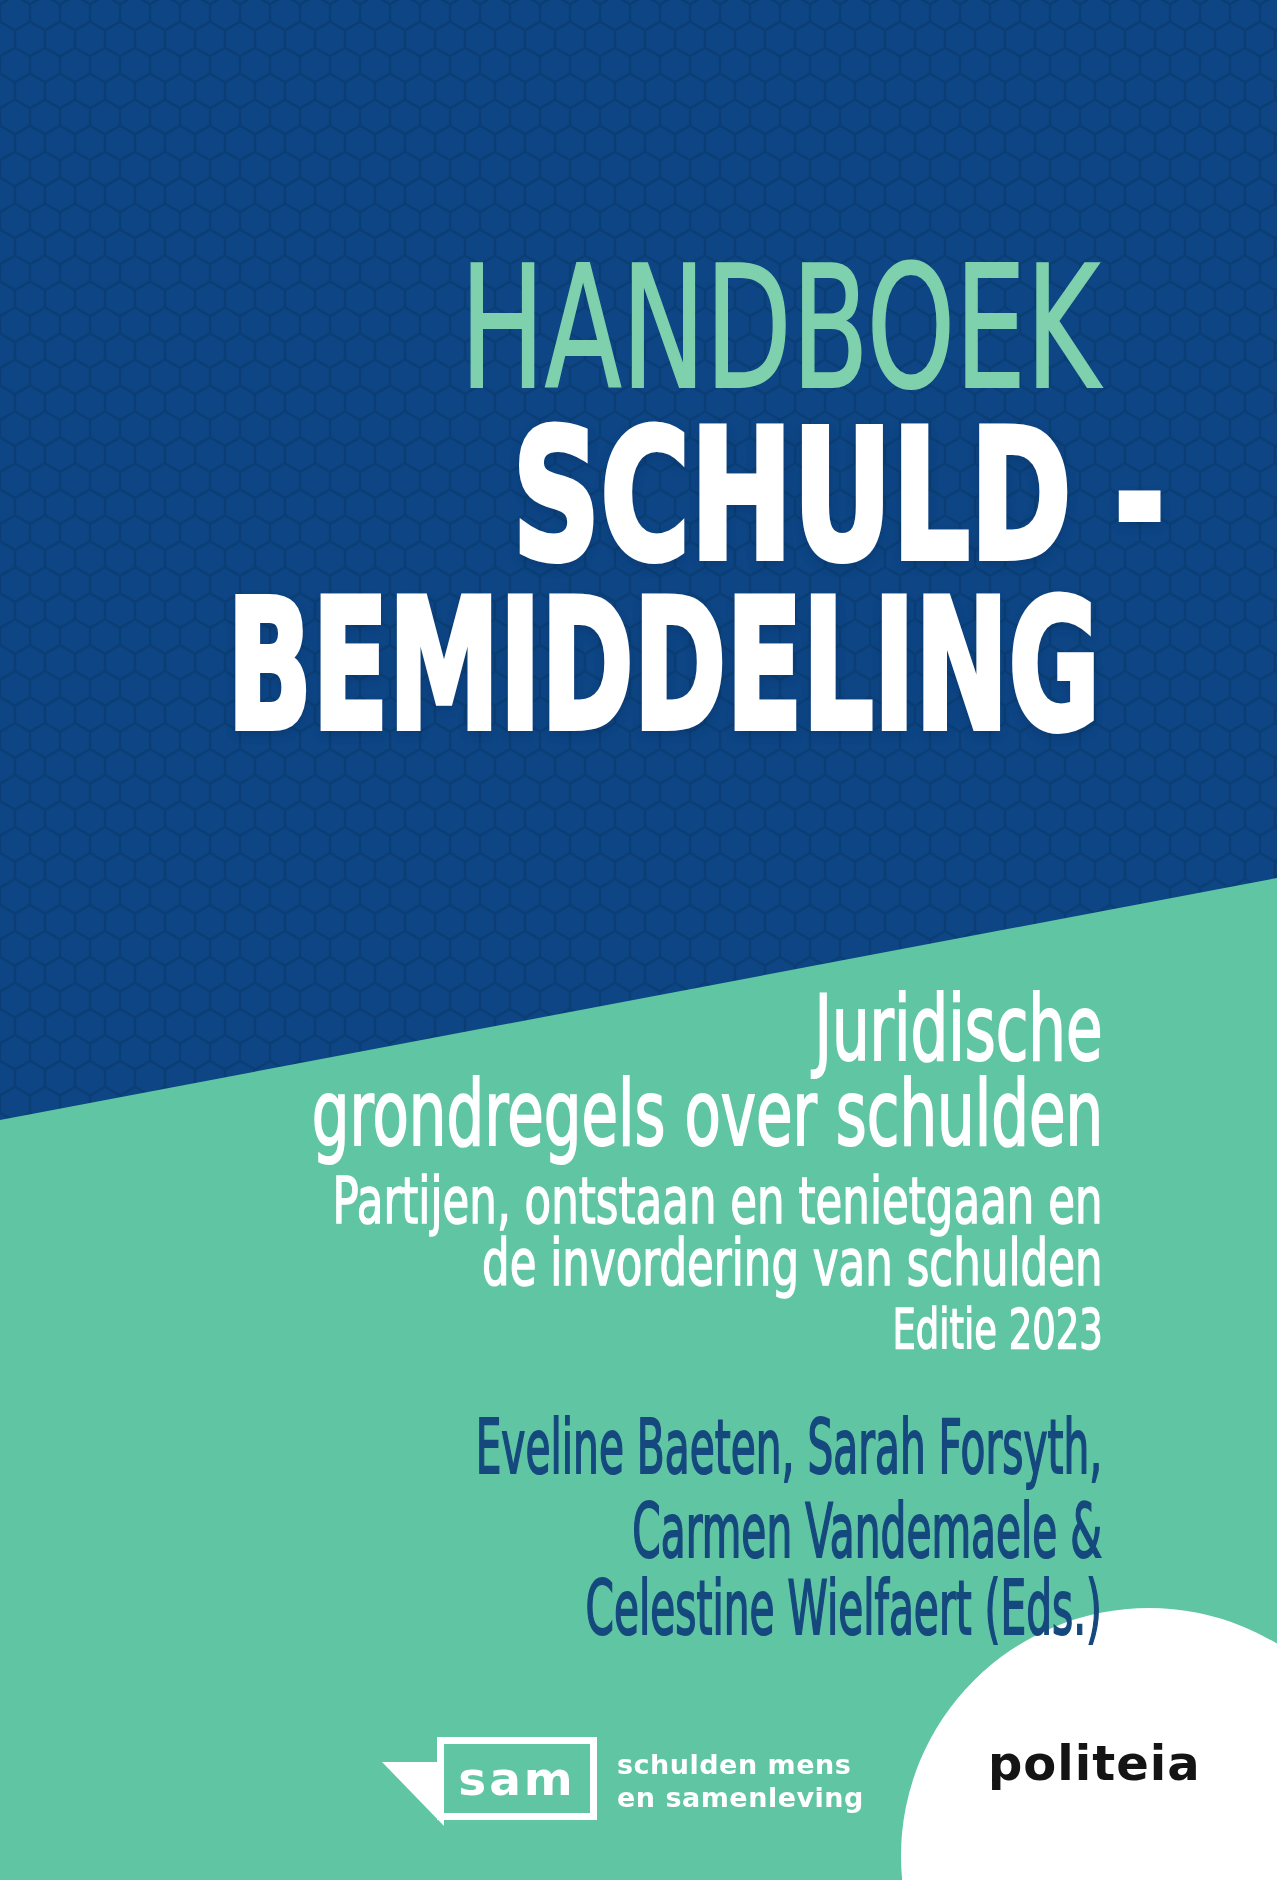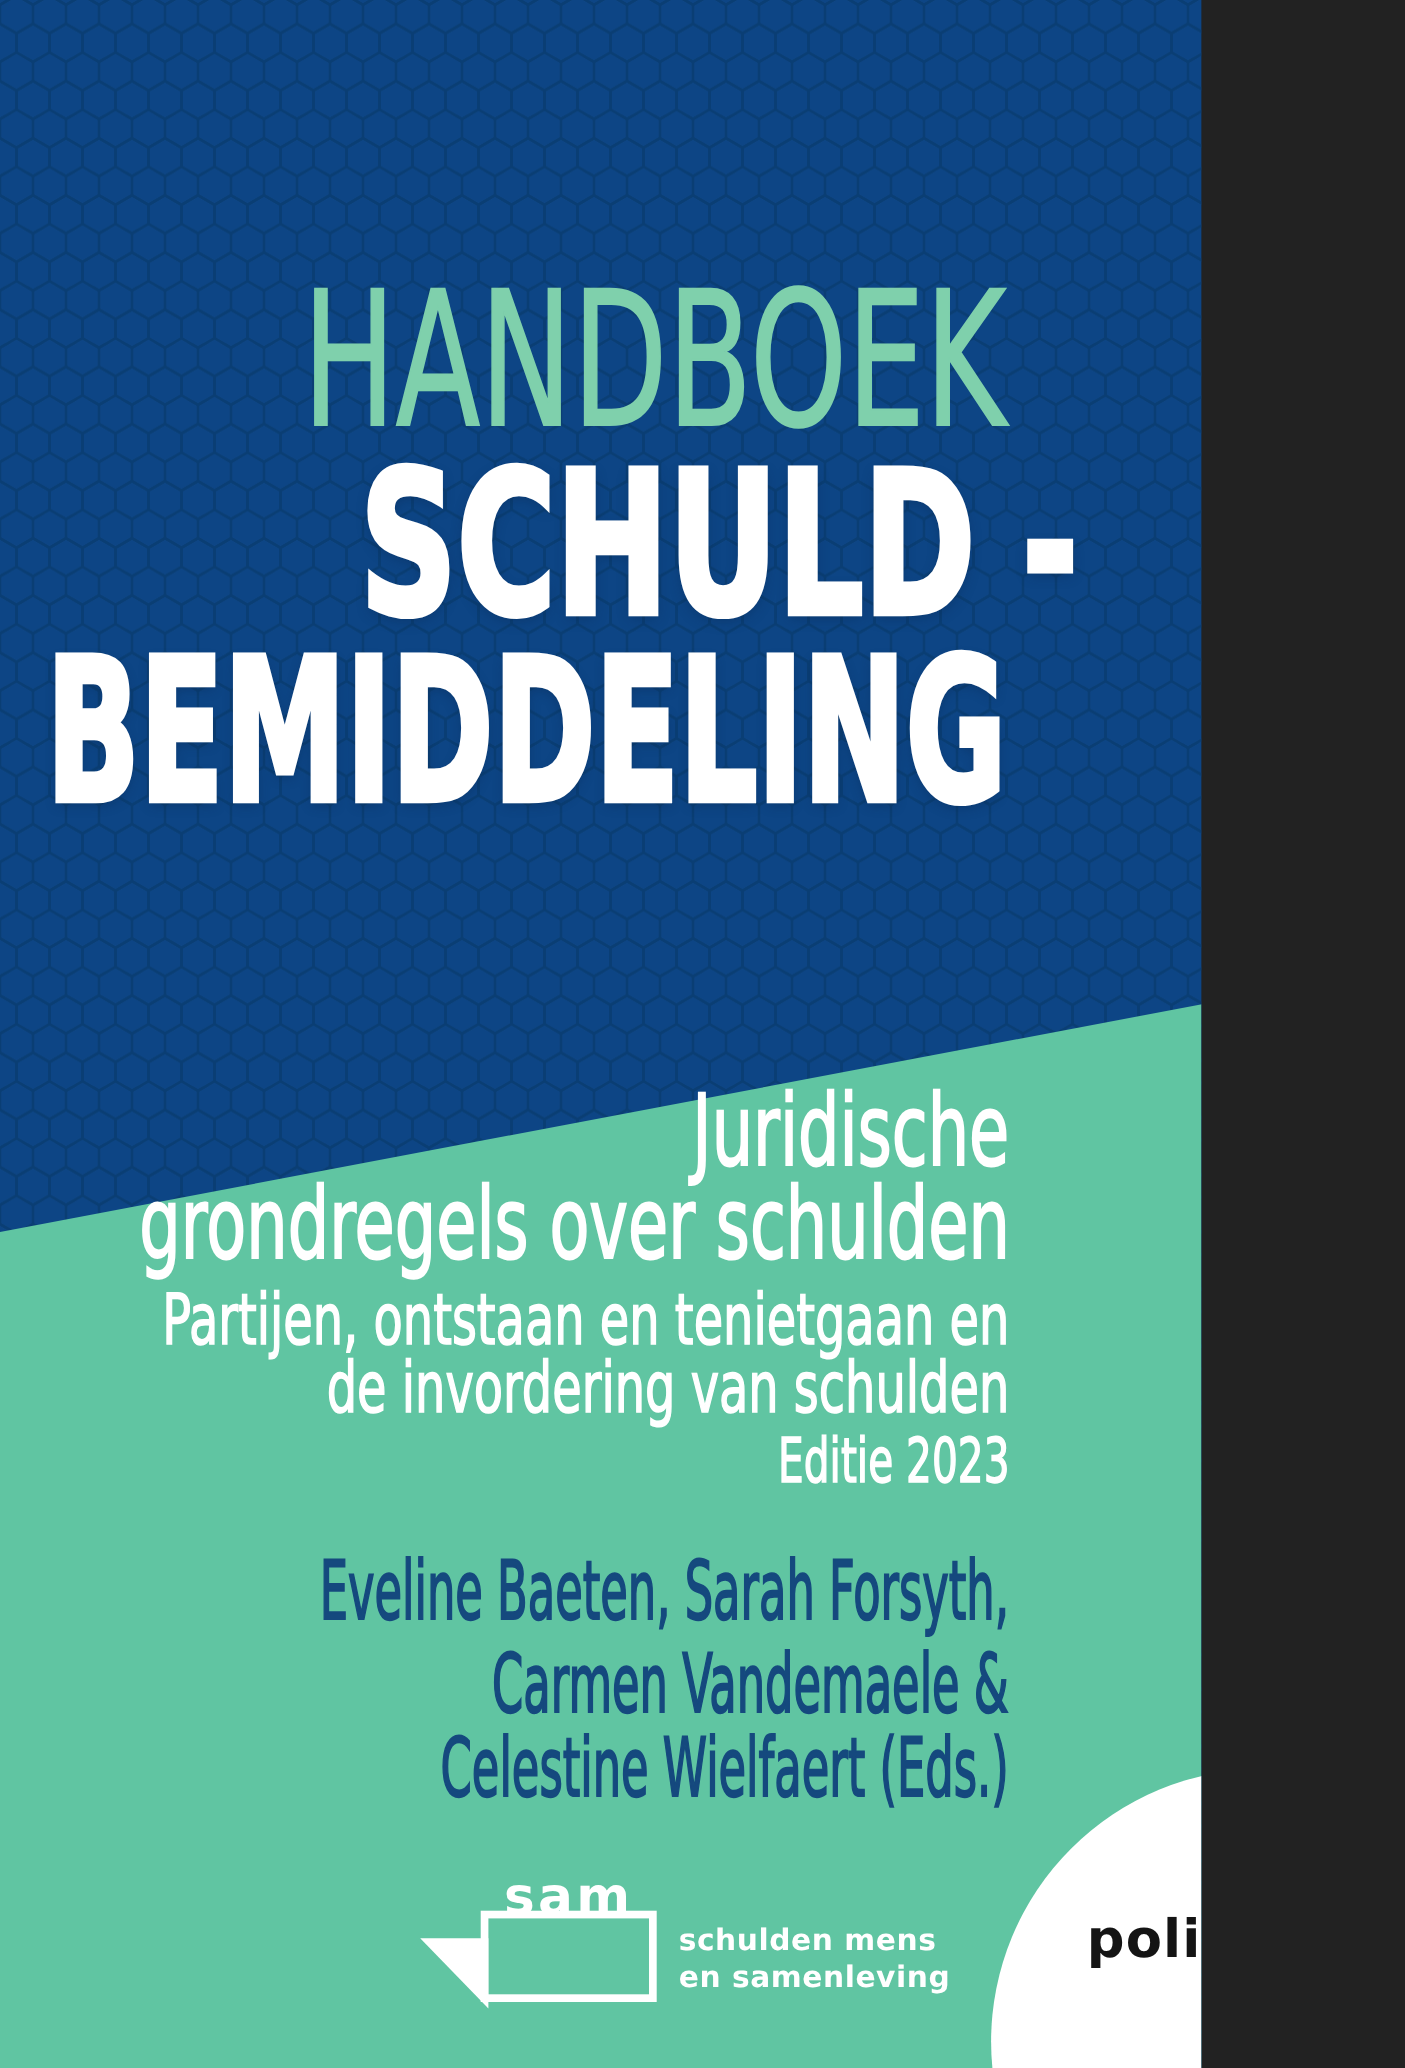--- a/index.html
+++ b/index.html
@@ -1,22 +1,21 @@
 <!DOCTYPE html>
 <html><head>
 <meta charset="utf-8">
 <style>
   html,body{margin:0;padding:0;background:#222;}
   #cover{
     position:relative;
-    width:1068px;height:1880px;
+    width:1277px;height:1880px;
     overflow:hidden;
     background:#0d4585;
     font-family:"DejaVu Sans", sans-serif;
-    padding-left:24px;
   }
   #hexsvg{position:absolute;left:0;top:0;z-index:0;display:block;}
   #green-wedge{
     position:absolute;left:0;top:0;width:1277px;height:1880px;z-index:1;
     background:#60c5a2;
     clip-path:polygon(0 1120px,1277px 878px,1277px 1880px,0 1880px);
   }
   #publisher-circle{
     position:absolute;left:901px;top:1608px;width:496px;height:496px;
     border-radius:50%;background:#ffffff;z-index:2;
@@ -49,21 +48,21 @@
   .g5{top:1301px;right:174px;font-size:56px;color:#fff;-webkit-text-stroke:1.5px #fff;transform:scaleX(.66);}
   .a1,.a2,.a3{
     right:175px;font-size:74px;color:#15497e;
     -webkit-text-stroke:2px #15497e;transform:scaleX(.55);
   }
   .a1{top:1410px;}
   .a2{top:1494px;}
   .a3{top:1571px;}
   #sam-svg{position:absolute;left:375px;top:1730px;z-index:3;display:block;}
   #sam-label{
-    position:absolute;left:437px;top:1683px;width:160px;height:83px;z-index:4;
+    position:absolute;left:437px;top:1737px;width:160px;height:83px;z-index:4;
     display:flex;align-items:center;justify-content:center;
     font-size:47px;font-weight:bold;color:#ffffff;letter-spacing:3px;
   }
   #sam-tagline{
     position:absolute;left:617px;top:1748px;z-index:3;
     font-size:27px;font-weight:bold;color:#ffffff;line-height:33px;
     letter-spacing:.5px;
   }
   #publisher-logo{
     position:absolute;left:988px;top:1739px;z-index:3;

